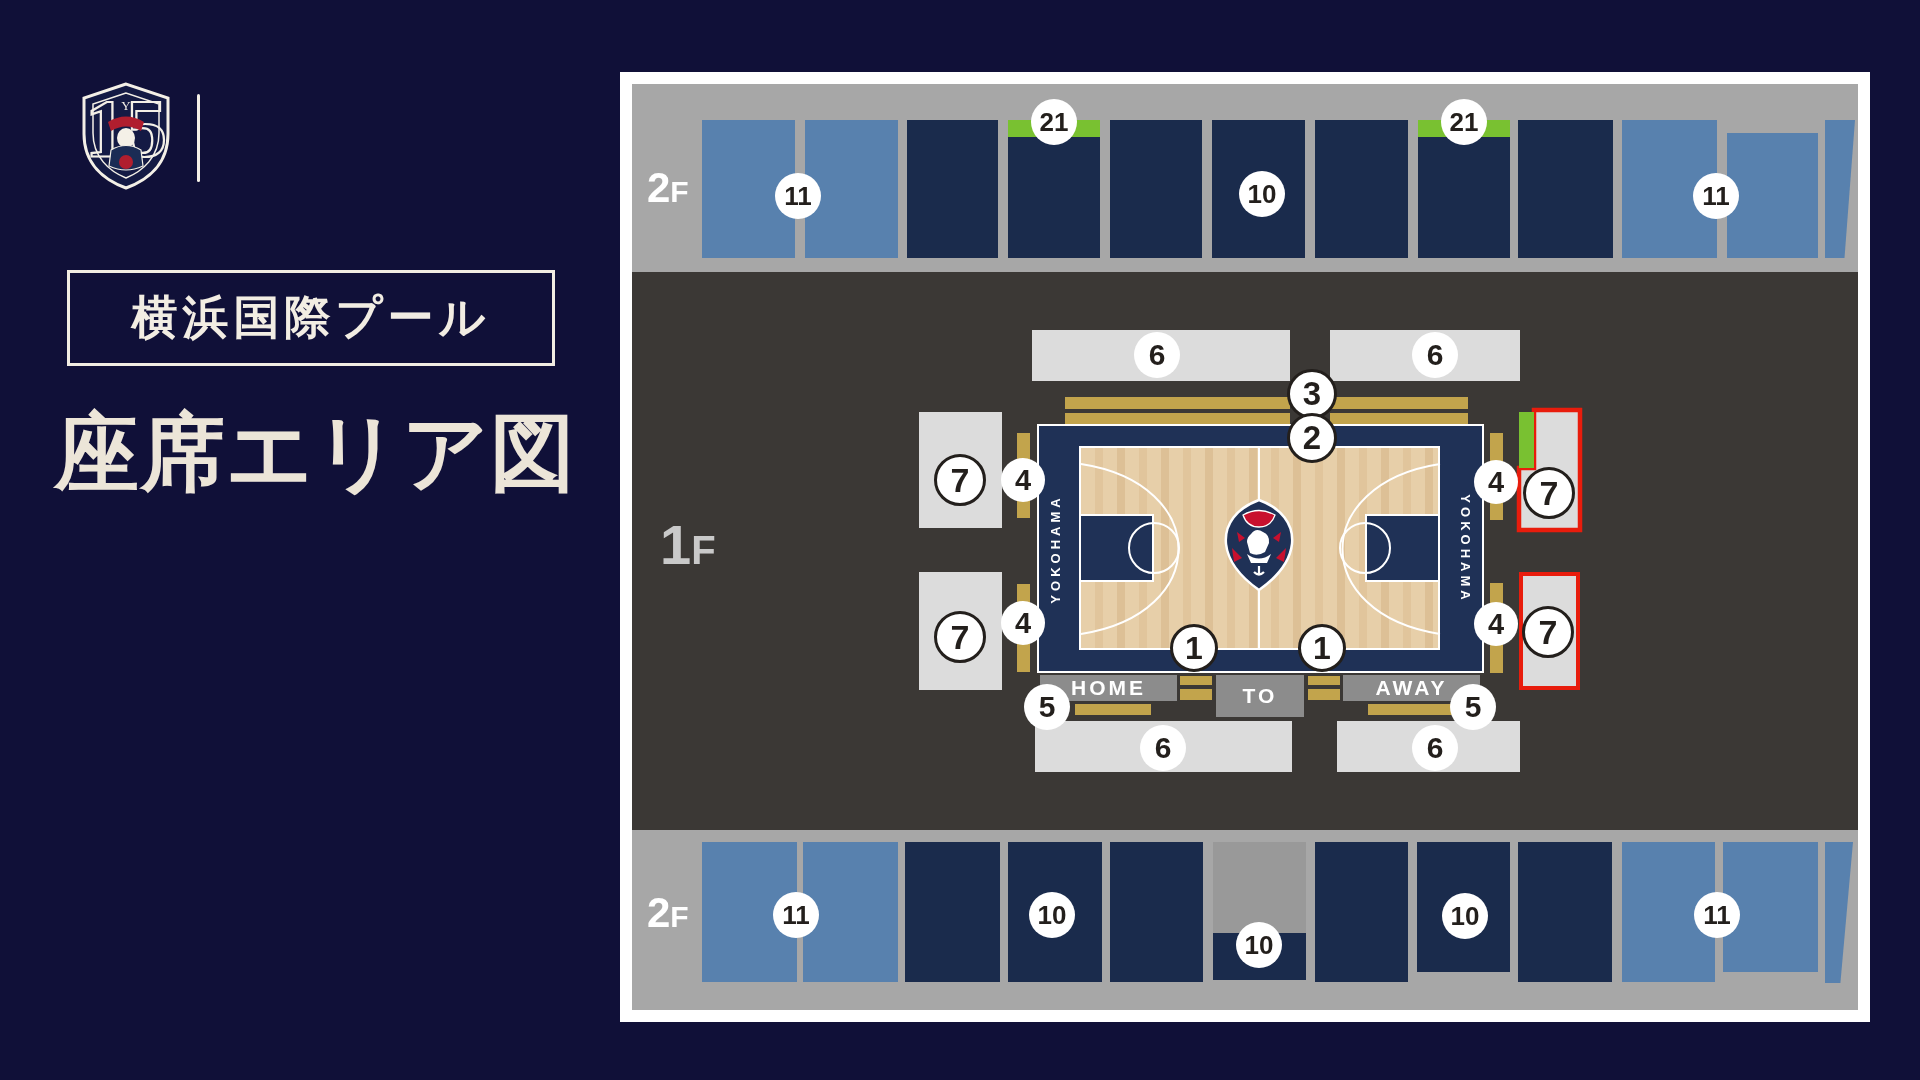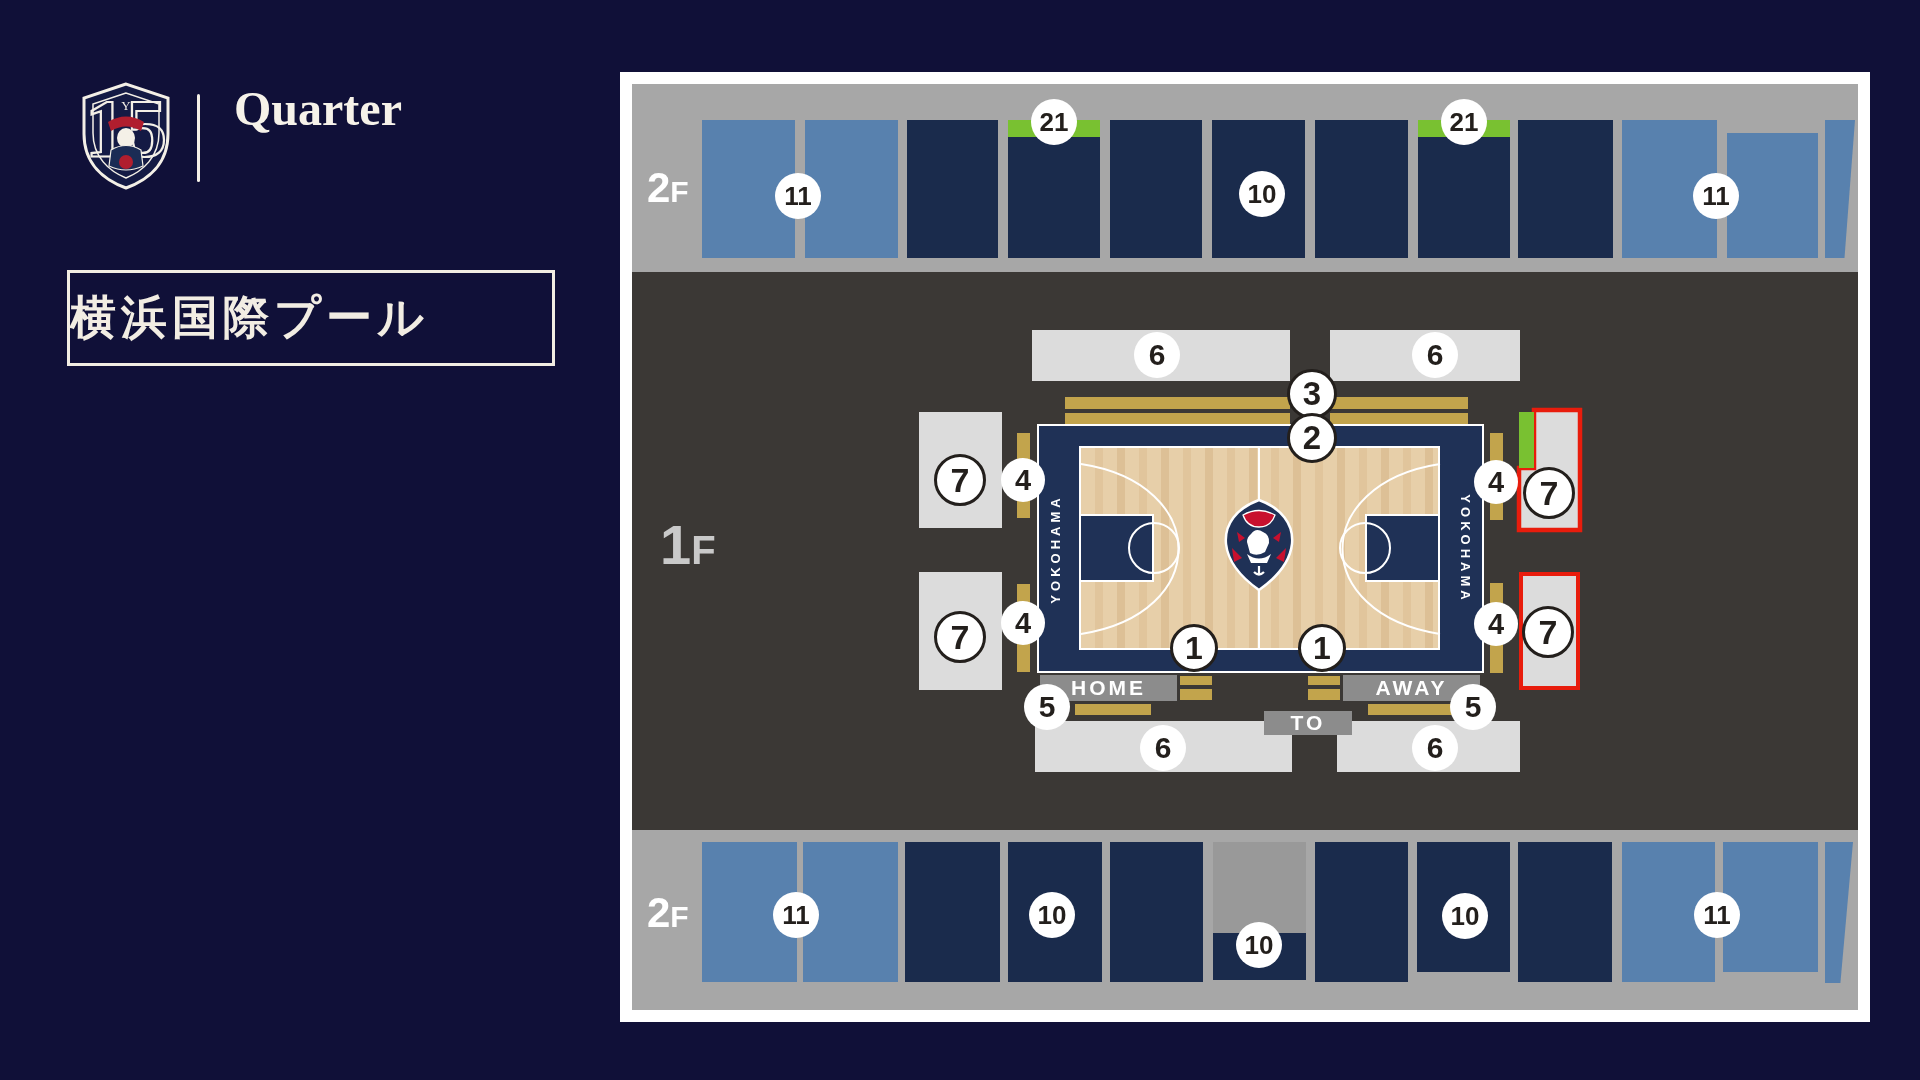--- a/index.html
+++ b/index.html
@@ -6,21 +6,21 @@
   body{width:1920px;height:1080px;overflow:hidden;font-family:"Liberation Sans",sans-serif;}
   #stage{position:absolute;left:0;top:0;width:1920px;height:1080px;background:#101038;}
   #stage *{box-sizing:border-box;}
 
   
   #crest-svg{position:absolute;left:66px;top:78px;width:120px;height:116px;}
   #logo-divider{position:absolute;left:197px;top:94px;width:3px;height:88px;background:#f4f0e7;border-radius:2px;}
   #wordmark{position:absolute;left:210px;top:84px;width:216px;text-align:center;color:#f6f2e9;
             font-family:"Liberation Serif",serif;font-weight:bold;line-height:50px;font-size:48px;}
   #venue-box{position:absolute;left:67px;top:270px;width:488px;height:96px;border:3px solid #f2ede3;
-             display:flex;align-items:center;color:#f2ede3;
+             display:flex;align-items:center;justify-content:center;color:#f2ede3;
              font-size:46px;font-weight:bold;letter-spacing:5px;}
   #page-title{position:absolute;left:54px;top:396px;width:560px;color:#ece5d8;
               font-size:85px;font-weight:bold;letter-spacing:1px;white-space:nowrap;}
 
   
   #map{position:absolute;left:620px;top:72px;width:1250px;height:950px;background:#ffffff;}
   .band{position:absolute;left:12px;width:1226px;}
   #band-top{top:12px;height:188px;background:#a7a7a7;}
   #band-mid{top:200px;height:558px;background:#3b3835;}
   #band-bottom{top:758px;height:180px;background:#a7a7a7;}
@@ -63,26 +63,26 @@
     <text x="60" y="78" text-anchor="middle" font-family="Liberation Serif,serif" font-weight="bold" font-size="82" fill="none" stroke="#f4f0e7" stroke-width="2.2">15</text>
     <text x="60" y="32" text-anchor="middle" font-family="Liberation Serif,serif" font-size="13" fill="#f4f0e7">Y</text>
     <path d="M42 44 Q60 33 78 44 L75 53 Q60 44 45 53 Z" fill="#b01e2e"></path>
     <ellipse cx="60" cy="60" rx="9" ry="10" fill="#f4f0e7"></ellipse>
     <path d="M45 72 Q60 63 75 72 L77 88 Q60 96 43 88 Z" fill="#1b2c55" stroke="#f4f0e7" stroke-width="1.2"></path>
     <circle cx="60" cy="84" r="7" fill="#b01e2e"></circle>
   </svg>
 
   <div id="logo-divider"></div>
   <div id="wordmark">
-    <div>Quarter</div>
   </div>
 
   <div id="venue-box">
     <span>横浜国際プール</span>
   </div>
+  <div id="page-title">座席エリア図</div>
 
   <div id="map">
     <div id="band-top" class="band"></div>
     <div id="band-mid" class="band"></div>
     <div id="band-bottom" class="band"></div>
 
     <div id="court">
       <div id="court-wood"></div>
       <div id="center-line"></div>
       <div id="key-left" class="key"></div>
@@ -158,21 +158,21 @@
       <div class="goldbar" style="left: 397px; top: 512px; width: 13px; height: 88px; z-index: 3;"></div>
       <div class="goldbar" style="left: 870px; top: 361px; width: 13px; height: 87px; z-index: 3;"></div>
       <div class="goldbar" style="left: 870px; top: 511px; width: 13px; height: 90px; z-index: 3;"></div>
       <div class="goldbar" style="left: 560px; top: 604px; width: 32px; height: 9px; z-index: 3;"></div>
       <div class="goldbar" style="left: 560px; top: 617px; width: 32px; height: 11px; z-index: 3;"></div>
       <div class="goldbar" style="left: 688px; top: 604px; width: 32px; height: 9px; z-index: 3;"></div>
       <div class="goldbar" style="left: 688px; top: 617px; width: 32px; height: 11px; z-index: 3;"></div>
       <div class="goldbar" style="left: 455px; top: 632px; width: 76px; height: 11px; z-index: 3;"></div>
       <div class="goldbar" style="left: 748px; top: 632px; width: 84px; height: 11px; z-index: 3;"></div>
       <div class="teambar" style="left: 420px; top: 603px; width: 137px; height: 26px; z-index: 3;">HOME</div>
-      <div class="teambar" style="left: 596px; top: 639px; width: 88px; height: 24px; z-index: 3; margin-left: 48px;">TO</div>
+      <div class="teambar" style="left: 596px; top: 603px; width: 88px; height: 42px; z-index: 3;">TO</div>
       <div class="teambar" style="left: 723px; top: 603px; width: 137px; height: 26px; z-index: 3;">AWAY</div>
       <div class="badge" style="left: 178px; top: 124px; width: 46px; height: 46px; z-index: 6; font-size: 26px;">11</div>
       <div class="badge" style="left: 434px; top: 50px; width: 46px; height: 46px; z-index: 6; font-size: 26px;">21</div>
       <div class="badge" style="left: 642px; top: 122px; width: 46px; height: 46px; z-index: 6; font-size: 26px;">10</div>
       <div class="badge" style="left: 844px; top: 50px; width: 46px; height: 46px; z-index: 6; font-size: 26px;">21</div>
       <div class="badge" style="left: 1096px; top: 124px; width: 46px; height: 46px; z-index: 6; font-size: 26px;">11</div>
       <div class="badge" style="left: 537px; top: 283px; width: 46px; height: 46px; z-index: 6; font-size: 30px;">6</div>
       <div class="badge" style="left: 815px; top: 283px; width: 46px; height: 46px; z-index: 6; font-size: 30px;">6</div>
       <div class="badge" style="left: 692px; top: 322px; width: 50px; height: 50px; z-index: 6; border: 3px solid rgb(35, 31, 28); font-size: 33px;">3</div>
       <div class="badge" style="left: 692px; top: 366px; width: 50px; height: 50px; z-index: 6; border: 3px solid rgb(35, 31, 28); font-size: 33px;">2</div>

